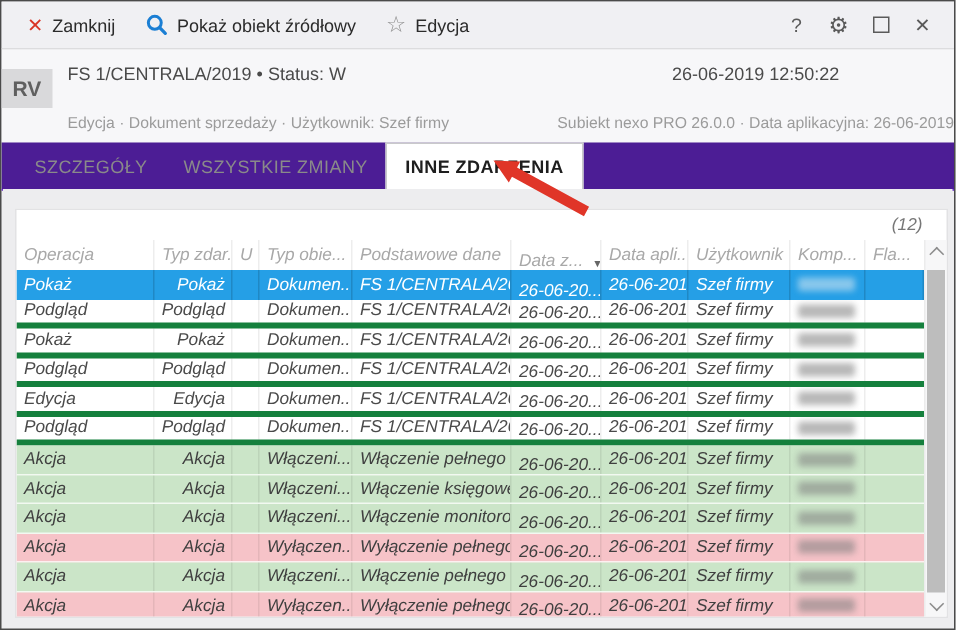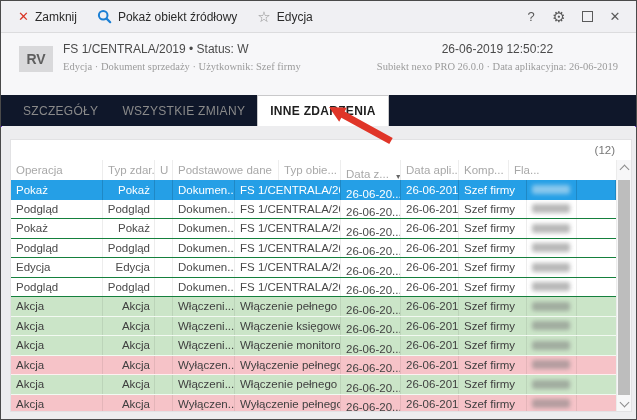--- a/index.html
+++ b/index.html
@@ -15,46 +15,46 @@
   .tbtn{display:flex;align-items:center;gap:6px;padding:0 9px;height:25px;
     font-size:12px;color:#2b2b2b;cursor:default;}
   .x-red{color:#D93425;font-size:13px;font-weight:bold;line-height:1;}
   .star{color:#8f8f8f;font-size:15px;line-height:1;}
   .tb-spacer{flex:1;}
   .tico{width:26px;height:25px;display:flex;align-items:center;justify-content:center;
     color:#5a5a5a;font-size:13px;}
   .gear{font-size:15px;}
   .maxbox{width:9px;height:9px;border:1.5px solid #5a5a5a;display:inline-block;}
   
-  .hdr{height:62px;background:#F7F7F9;display:flex;padding:0 18px;box-sizing:border-box;}
+  .hdr{height:62px;background:#F7F7F9;display:flex;padding:0 0;box-sizing:border-box;}
   .badge{width:34px;height:26px;background:#D9D9DB;color:#5f5f5f;font-size:14px;
     font-weight:bold;display:flex;align-items:center;justify-content:center;
     margin:13px 10px 0 0;flex:none;}
   .hdr-left{flex:1;min-width:0;padding-top:9px;}
   .hdr-title{font-size:12px;color:#4a4a4a;white-space:nowrap;}
-  .hdr-sub{font-size:10.5px;color:#9b9b9b;margin-top:5px;white-space:nowrap;font-family:Liberation Serif, serif;}
+  .hdr-sub{font-size:10.5px;color:#9b9b9b;margin-top:20px;white-space:nowrap;}
   .hdr-right{text-align:center;padding-top:9px;white-space:nowrap;}
   
   .tabstrip{height:31px;display:flex;align-items:stretch;padding-left:10px;
-    background:#0f172a;border-bottom:1px solid #6d28d9;position:relative;}
+    background:#4c1d95;border-bottom:1px solid #6d28d9;position:relative;}
   .tab{display:flex;align-items:center;padding:0 12px;font-size:12px;color:#8a8a8a;
     letter-spacing:.3px;cursor:default;}
   .tab.active{background:#FFFFFF;border:1px solid #C9C9CB;border-bottom:1px solid #F2F2F2;
     color:#1e1e1e;font-weight:bold;margin-bottom:-1px;}
   
-  .content{position:absolute;left:1px;right:1px;top:125px;bottom:1px;background:#EDEDEF;}
+  .content{position:absolute;left:1px;right:1px;top:125px;bottom:1px;background:#EDEDEF;font-style:italic;}
   .panel{position:absolute;left:8px;right:3px;top:13px;bottom:6px;background:#fff;
     border:1px solid #E2E2E4;box-sizing:border-box;}
   .count-row{height:20px;display:flex;align-items:center;justify-content:flex-end;
     padding-right:16px;font-size:11.5px;color:#777;}
   .grid{position:absolute;left:0;right:15px;top:20px;bottom:0;overflow:hidden;}
   .thead{display:flex;height:20px;align-items:center;color:#A8A8A8;font-size:11.5px;}
   .thead .cell{color:#A8A8A8;}
   .trow{display:flex;height:19.5px;align-items:center;font-size:11.5px;color:#4a4a4a;
-    box-sizing:border-box;border-bottom:1px solid #15803d;}
+    box-sizing:border-box;border-bottom:4px solid #15803d;}
   .cell{box-sizing:border-box;padding:0 4px 0 5px;white-space:nowrap;overflow:hidden;
     height:100%;display:flex;align-items:center;border-right:1px solid rgba(0,0,0,0.07);}
   .c0{width:92px;} .c1{width:52px;justify-content:flex-end;} .c2{width:18px;}
   .c3{width:62px;} .c4{width:106px;} .c5{width:60px;align-items:flex-end;} .c6{width:58px;}
   .c7{width:68px;} .c8{width:50px;} .c9{flex:1;border-right:none;}
   .thead .c1{justify-content:flex-start;}
   .trow.selected{background:#259FE6;color:#fff;border-bottom:none;}
   .trow.selected .cell{border-right:1px solid rgba(0,0,0,0.14);}
   .trow.green{background:#CBE5C8;border-bottom:1px solid rgba(255,255,255,0.75);color:#3f3f3f;}
   .trow.red{background:#F6C3C8;border-bottom:1px solid rgba(255,255,255,0.75);color:#3f3f3f;}
@@ -134,27 +134,28 @@
   <div class="content">
     <div class="panel">
       <div class="count-row">
         <span>(12)</span>
       </div>
       <div class="grid">
         <div class="thead">
           <div class="cell c0">Operacja</div>
           <div class="cell c1">Typ zdar...</div>
           <div class="cell c2">U</div>
+          <div class="cell c3">Typ obie...</div>
           <div class="cell c4">Podstawowe dane</div>
-          <div class="cell c3">Typ obie...</div>
           <div class="cell c5">
             <span>Data z...</span>
             <span class="sort-arrow">▼</span>
           </div>
           <div class="cell c6">Data apli...</div>
+          <div class="cell c7">Użytkownik</div>
           <div class="cell c8">Komp...</div>
           <div class="cell c9">Fla...</div>
         </div>
         <div>
             <div class="trow selected">
               <div class="cell c0">Pokaż</div>
               <div class="cell c1">Pokaż</div>
               <div class="cell c2"></div>
               <div class="cell c3">Dokumen...</div>
               <div class="cell c4">FS 1/CENTRALA/201...</div>

